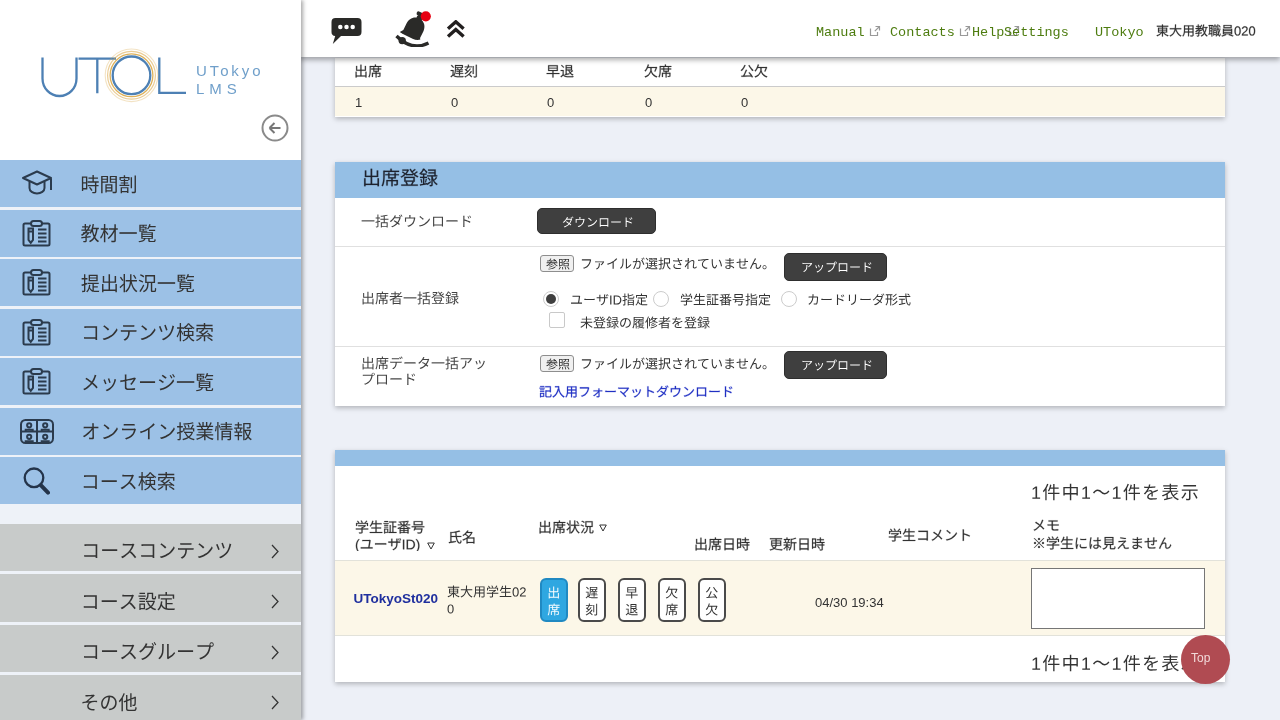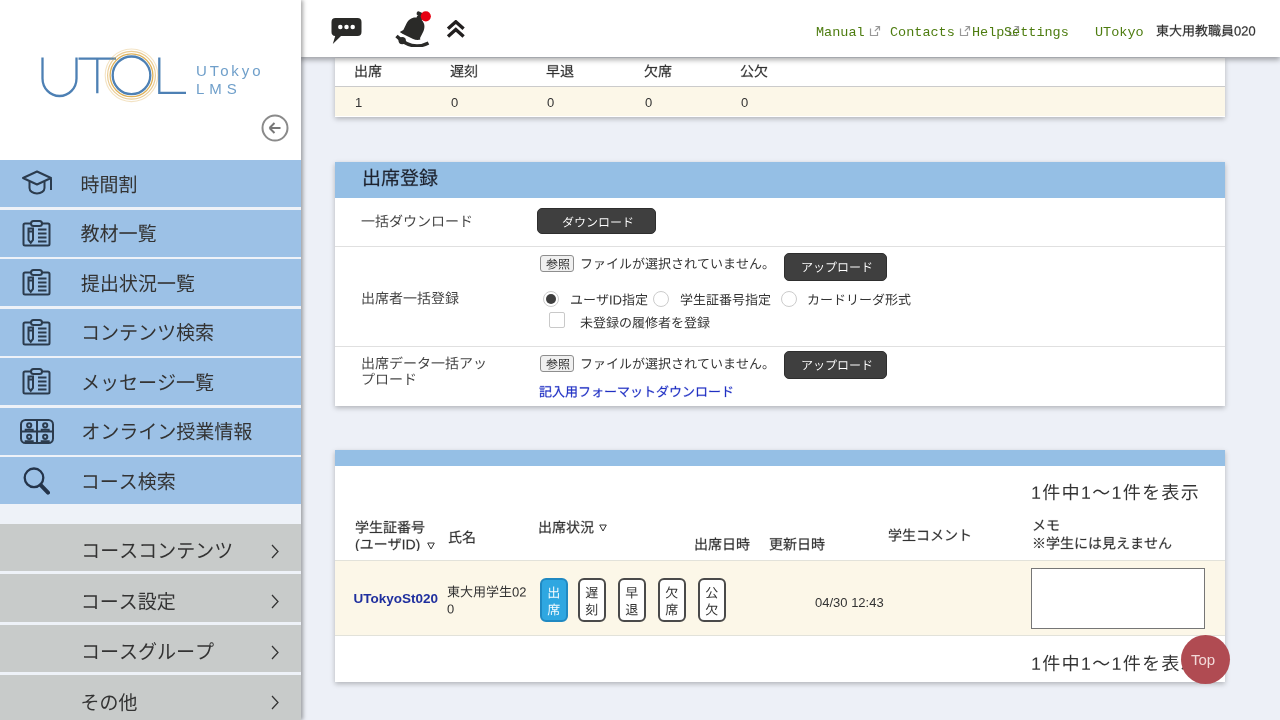--- a/index.html
+++ b/index.html
@@ -643,36 +643,36 @@
 <svg class="abs" style="left:665.2px;top:602.6px" width="13.5" height="13" viewBox="0 0 1000 1000" fill="#333">
     <use href="#n5e2d" x="0"></use>
   </svg>
 <div class="attbtn" style="left:698px;top:577.5px"></div>
 <svg class="abs" style="left:705.2px;top:586.1px" width="13.5" height="13" viewBox="0 0 1000 1000" fill="#333">
     <use href="#n516c" x="0"></use>
   </svg>
 <svg class="abs" style="left:705.2px;top:602.6px" width="13.5" height="13" viewBox="0 0 1000 1000" fill="#333">
     <use href="#n6b20" x="0"></use>
   </svg>
-<span class="txt" style="left:815px;top:595px;font-size:13px;color:#333">04/30 12:43</span>
+<span class="txt" style="left:815px;top:595px;font-size:13px;color:#333">04/30 19:34</span>
 <div class="abs" style="left:1031px;top:568px;width:174px;height:61px;border:1px solid #767676;background:#fff"></div>
 <svg class="abs" style="left:1031.0px;top:653.5px" width="169.0" height="18" viewBox="0 0 9391 1000" fill="#333">
     <use href="#l31" x="0"></use>
     <use href="#n4ef6" x="628"></use>
     <use href="#n4e2d" x="1701"></use>
     <use href="#l31" x="2773"></use>
     <use href="#n301c" x="3401"></use>
     <use href="#l31" x="4474"></use>
     <use href="#n4ef6" x="5102"></use>
     <use href="#n3092" x="6174"></use>
     <use href="#n8868" x="7246"></use>
     <use href="#n793a" x="8319"></use>
   </svg>
 <div class="abs" style="left:1181px;top:635px;width:49px;height:49px;border-radius:50%;background:#b04b52;z-index:20"></div>
-<span class="txt" style="left:1191px;top:650.5px;font-size:15px;color:#f2d9d9;z-index:21">Top</span>
+<span class="txt" style="left:1191px;top:650.5px;font-size:12px;color:#f2d9d9;z-index:21">Top</span>
 <svg width="0" height="0" style="position:absolute">
     <defs>
       <path id="l28" d="M62 620Q62 479 106 367Q150 255 242 155H327Q236 257 193 371Q150 485 150 621Q150 756 193 870Q235 984 327 1087H242Q150 987 106 875Q62 762 62 622Z"></path>
       <path id="l29" d="M271 622Q271 763 227 876Q183 988 91 1087H6Q98 984 140 871Q183 757 183 621Q183 485 140 371Q97 257 6 155H91Q183 255 227 368Q271 480 271 620Z"></path>
       <path id="l30" d="M517 536Q517 708 456 799Q396 890 277 890Q158 890 99 799Q39 709 39 536Q39 359 97 270Q155 182 280 182Q401 182 459 271Q517 360 517 536ZM428 536Q428 387 393 320Q359 253 280 253Q199 253 163 319Q128 385 128 536Q128 682 164 750Q200 818 278 818Q355 818 392 749Q428 679 428 536Z"></path>
       <path id="l31" d="M76 880V805H251V276L96 387V304L259 192H340V805H507V880Z"></path>
       <path id="l32" d="M50 880V818Q75 761 111 717Q147 673 187 638Q226 603 265 572Q304 542 335 512Q366 482 385 448Q405 415 405 373Q405 317 372 285Q338 254 279 254Q223 254 187 285Q150 315 144 370L54 362Q64 279 124 231Q185 182 279 182Q383 182 439 231Q495 280 495 370Q495 410 477 450Q458 489 422 529Q386 568 284 651Q228 697 195 734Q162 771 147 805H506V880Z"></path>
       <path id="l44" d="M674 529Q674 635 633 715Q591 795 515 838Q439 880 339 880H82V192H310Q484 192 579 280Q674 367 674 529ZM581 529Q581 401 510 334Q440 267 308 267H175V805H329Q404 805 462 772Q519 739 550 676Q581 614 581 529Z"></path>
       <path id="l49" d="M92 880V192H186V880Z"></path>
       <path id="n203b" d="M500 290Q469 290 447 268Q425 246 425 215Q425 184 447 162Q469 140 500 140Q531 140 553 162Q575 184 575 215Q575 246 553 268Q531 290 500 290ZM500 471 830 141 859 170 529 500 859 830 830 859 500 529 169 860 140 831 471 500 141 170 170 141ZM290 500Q290 531 268 553Q246 575 215 575Q184 575 162 553Q140 531 140 500Q140 469 162 447Q184 425 215 425Q246 425 268 447Q290 469 290 500ZM710 500Q710 469 732 447Q754 425 785 425Q816 425 838 447Q860 469 860 500Q860 531 838 553Q816 575 785 575Q754 575 732 553Q710 531 710 500ZM500 710Q531 710 553 732Q575 754 575 785Q575 816 553 838Q531 860 500 860Q469 860 447 838Q425 816 425 785Q425 754 447 732Q469 710 500 710Z"></path>

